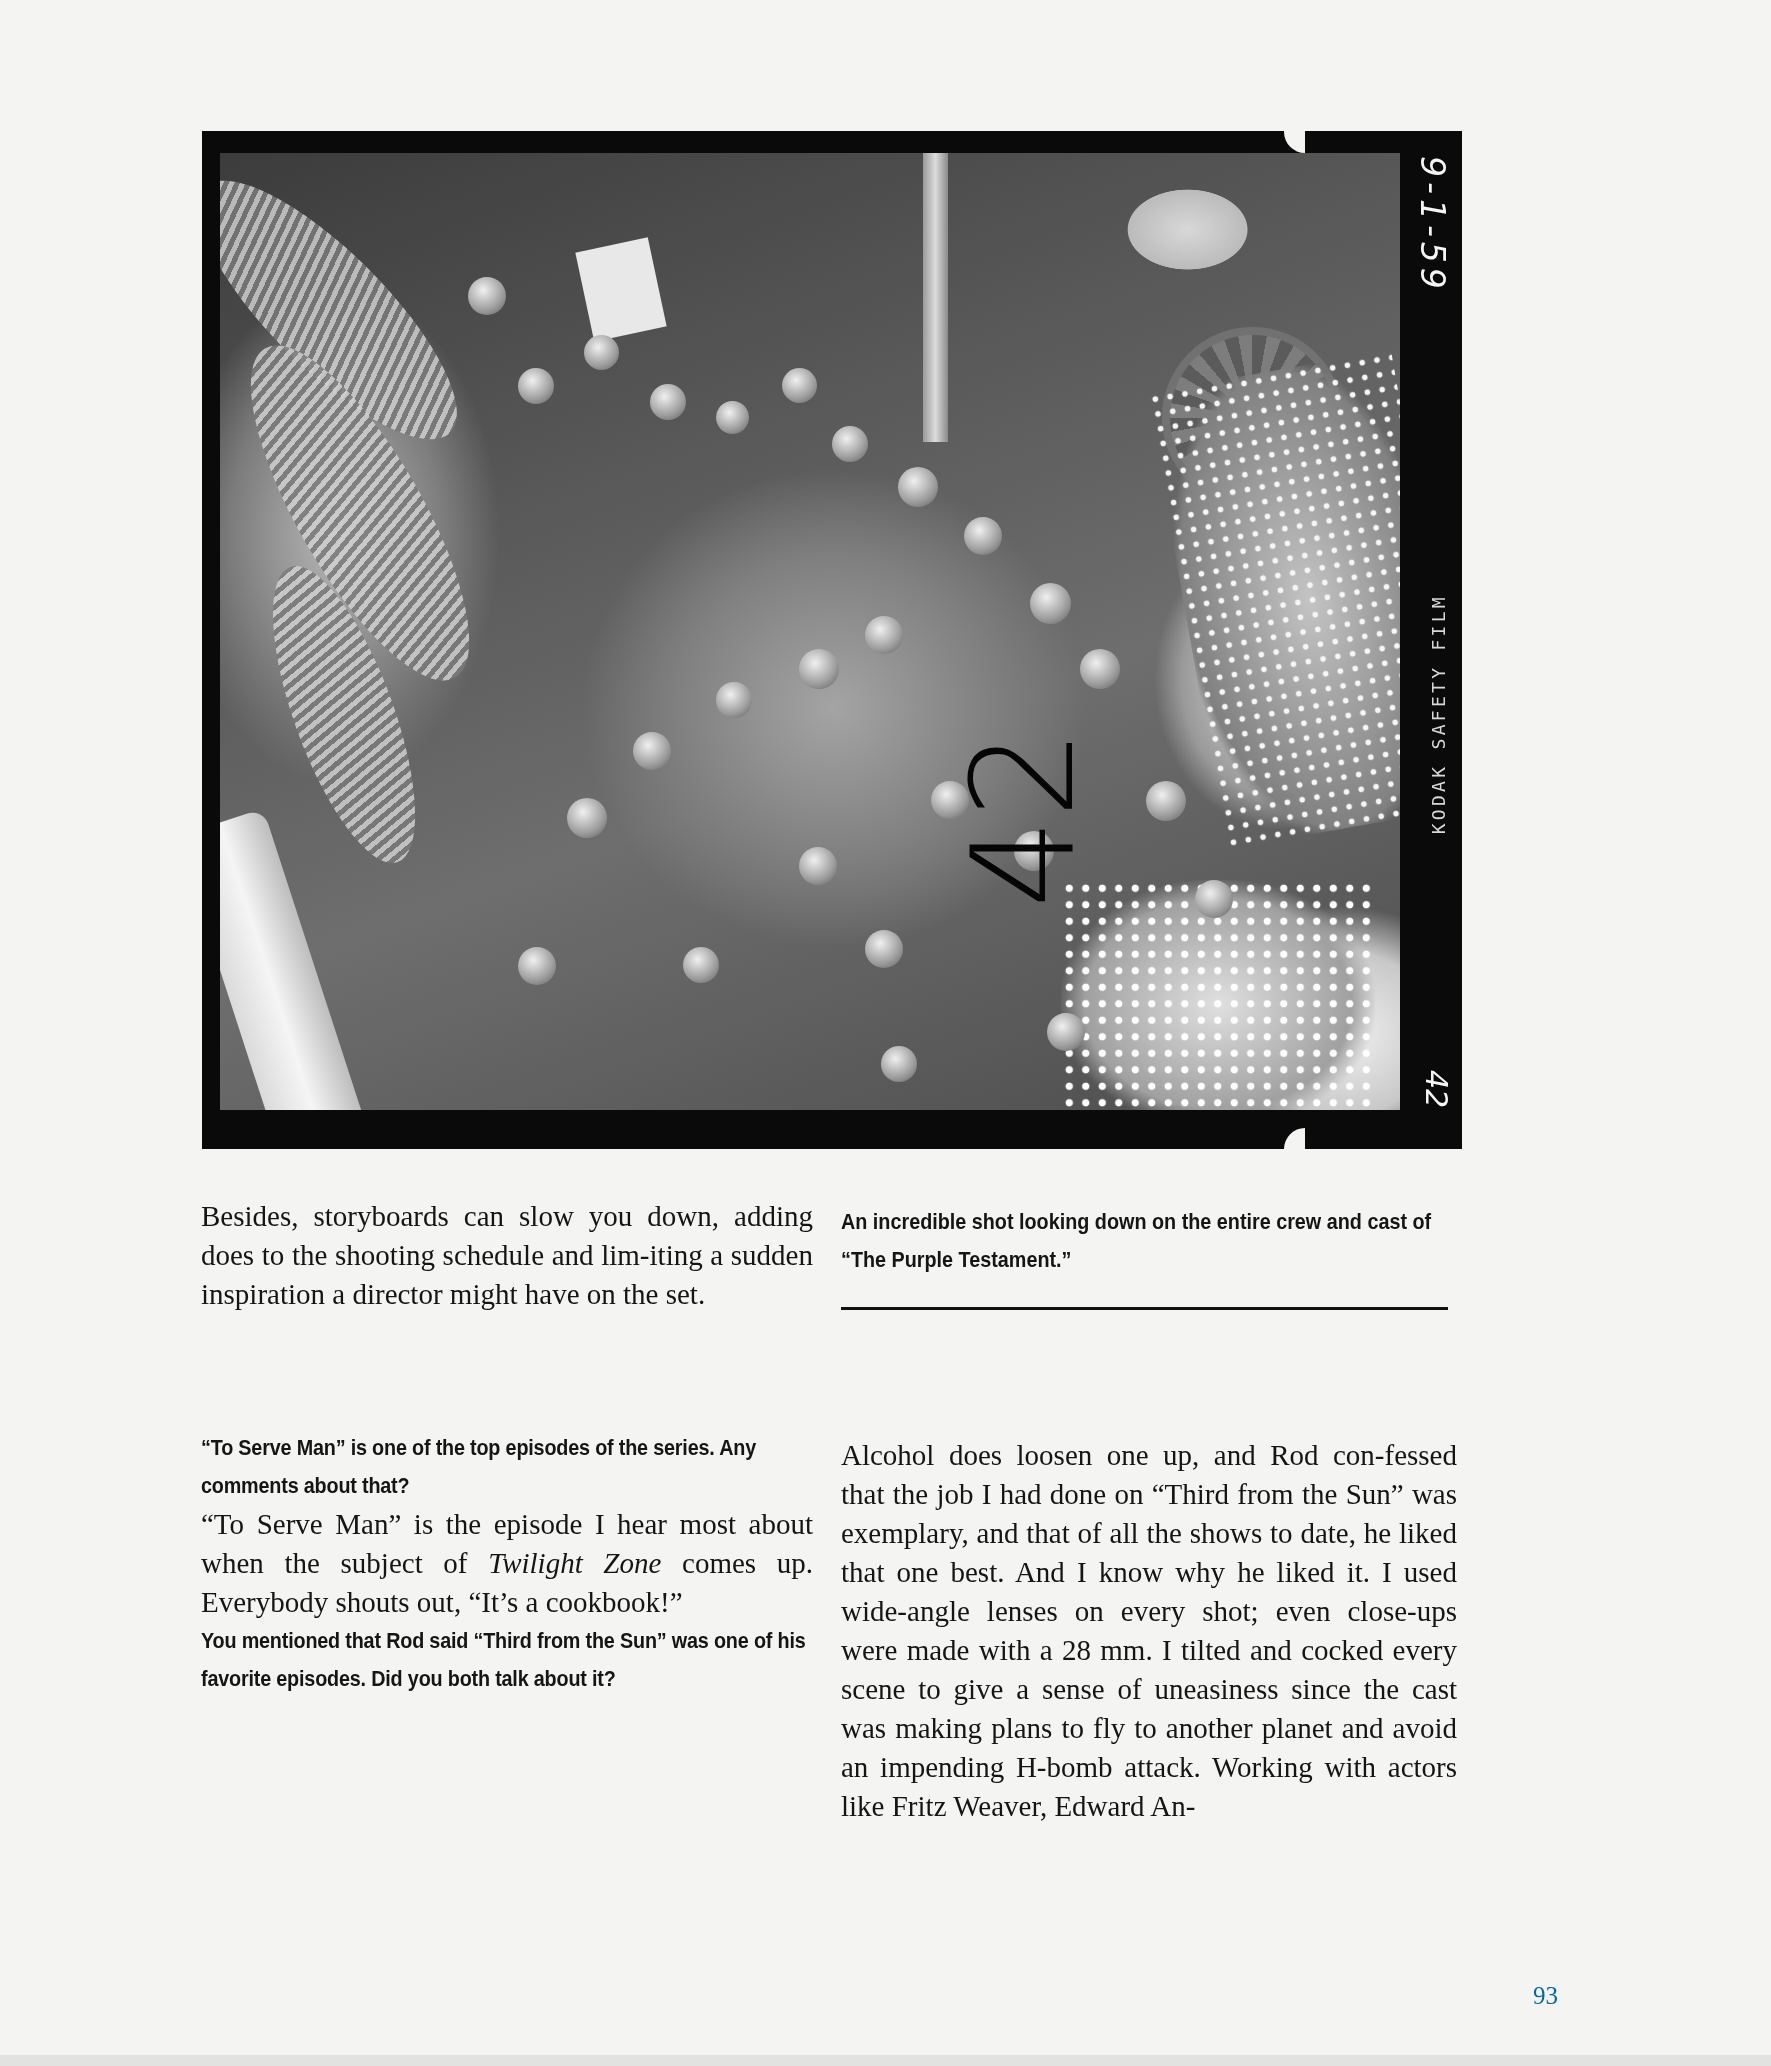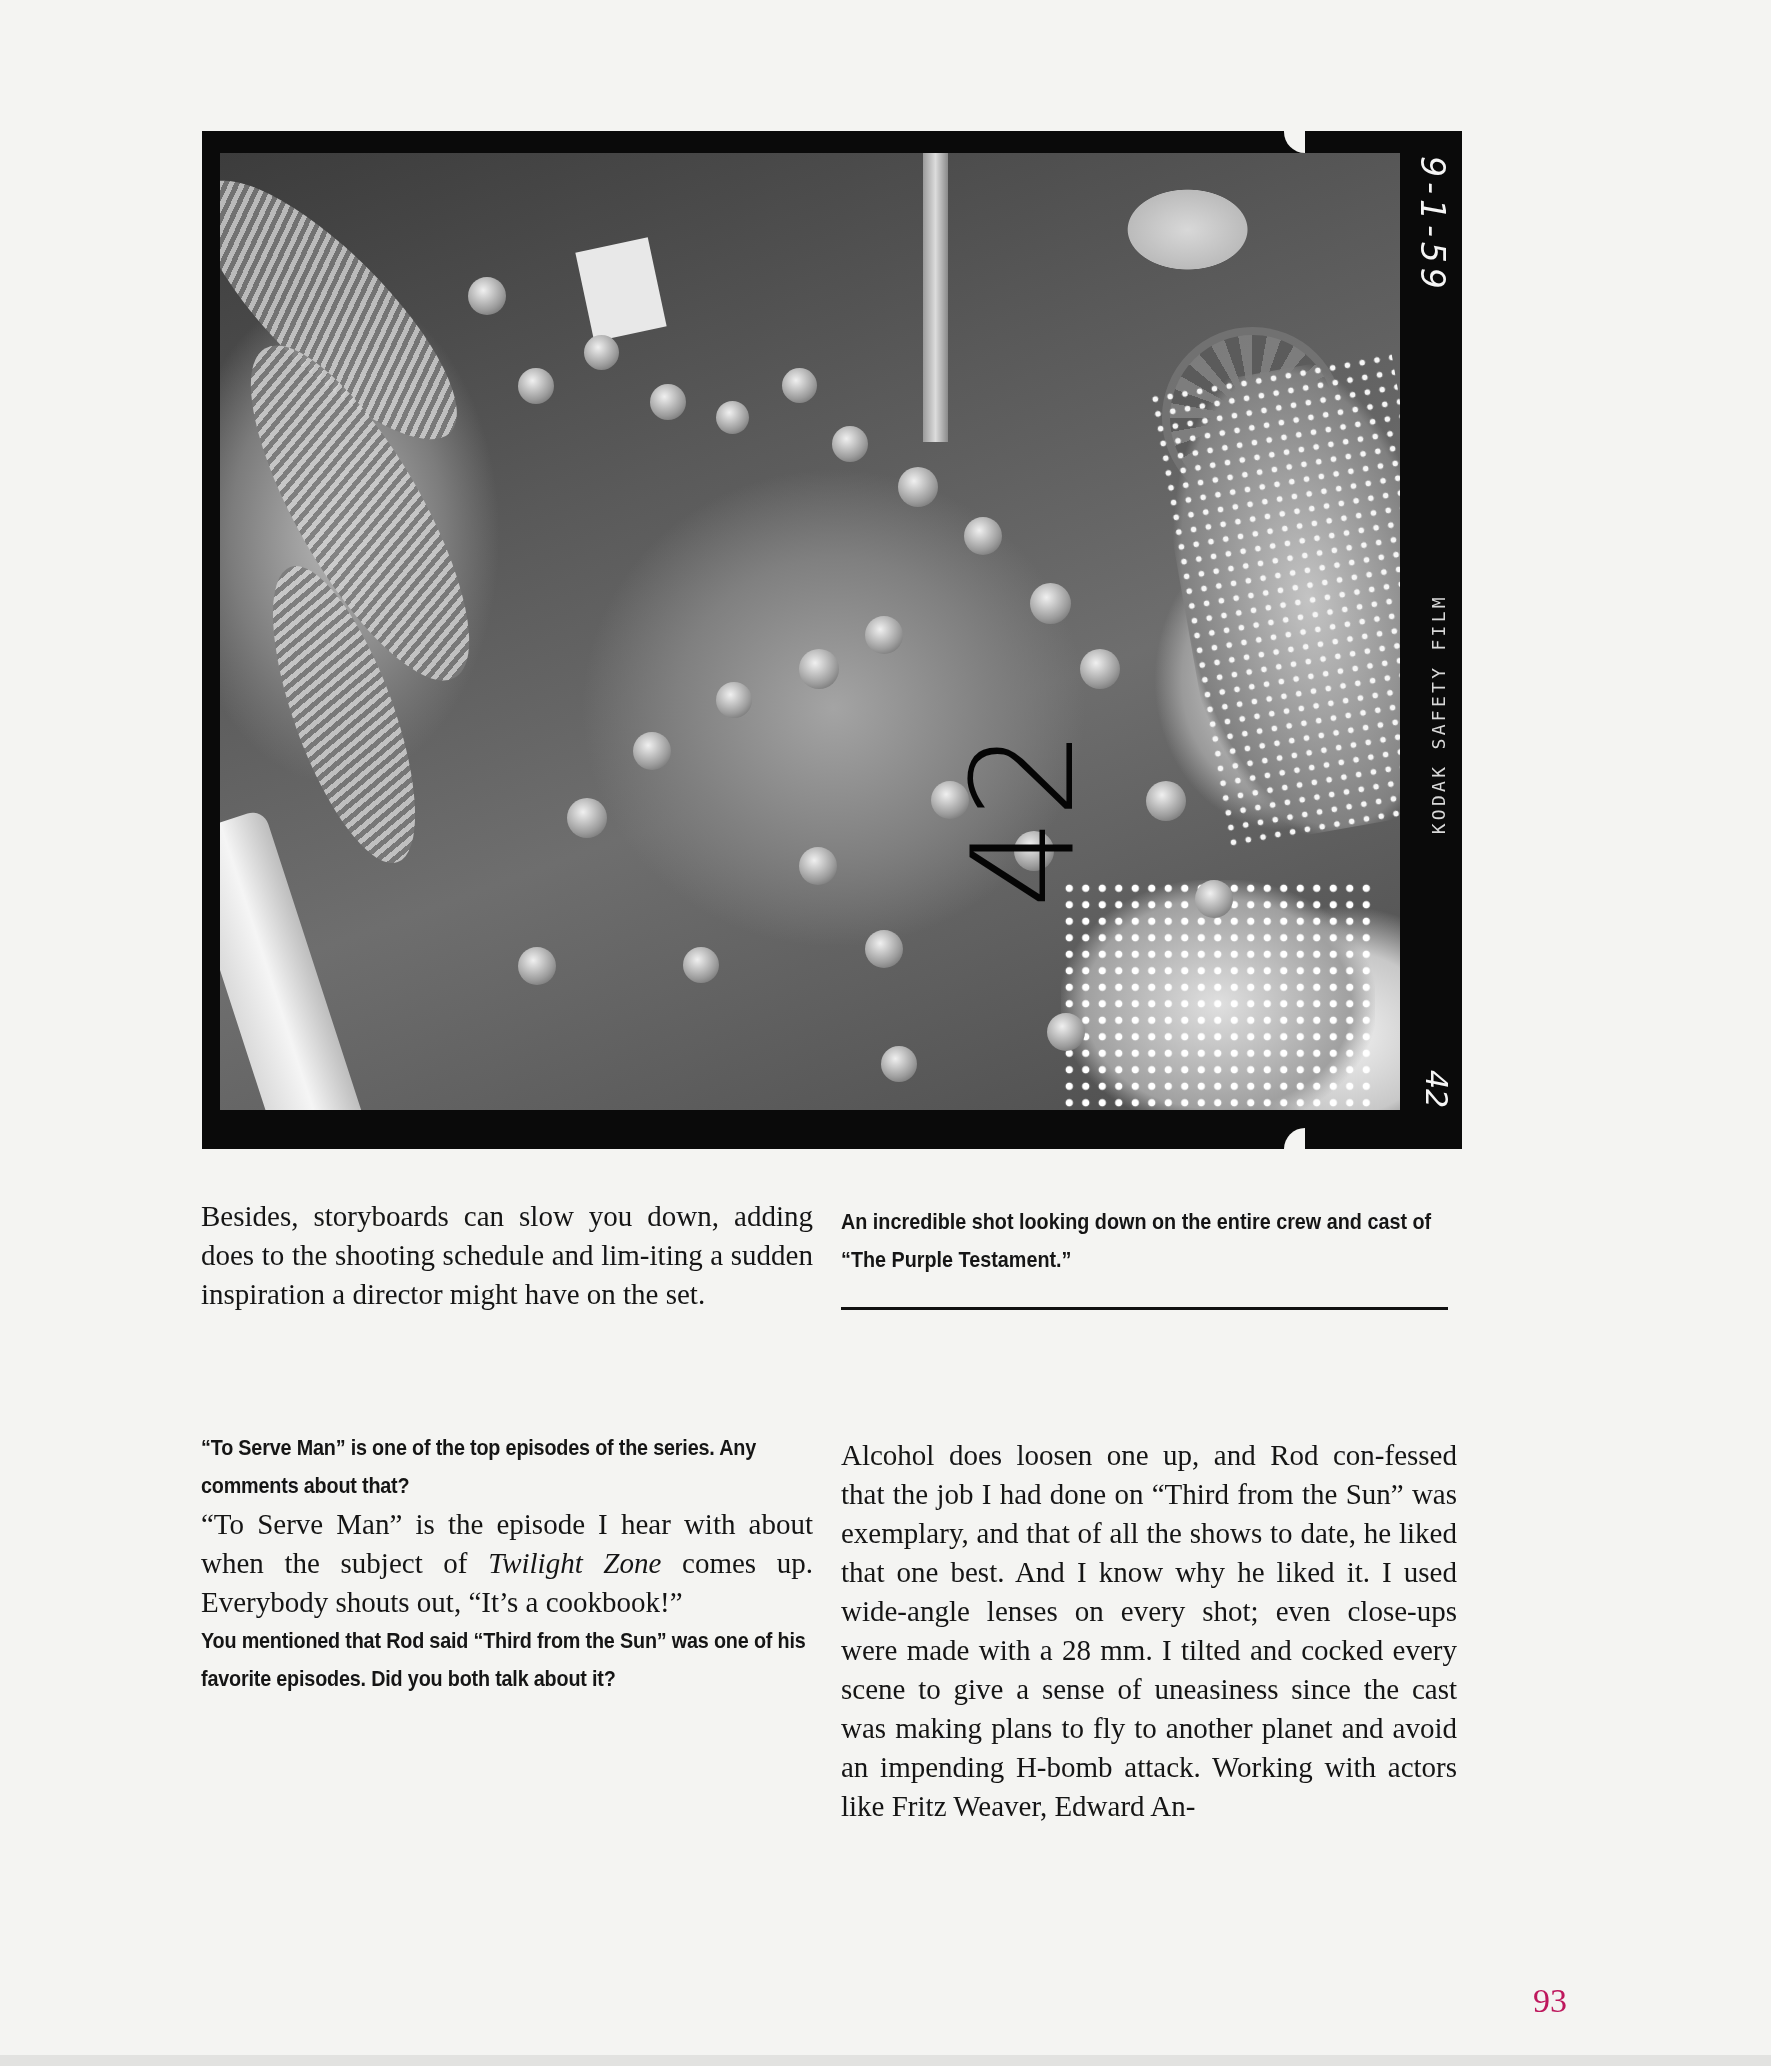--- a/index.html
+++ b/index.html
@@ -137,21 +137,21 @@
     font-weight: bold; font-size: 21.5px; line-height: 38px;
     transform: scaleX(0.92); transform-origin: left;
     width: 661px;
   }
   .caption-rule {
     position: absolute; left: 841px; top: 1307px; width: 607px; height: 2.5px;
     background: #111;
   }
   .page-number {
     position: absolute; left: 1533px; top: 1982px;
-    font-family: "Liberation Serif", serif; font-size: 34px; color: #be185d;
+    font-family: "Liberation Serif", serif; font-size: 25px; color: #0369a1;
   }
   em { }
 </style>
 </head>
 <body>
 
 <div class="photo-frame">
   <div class="photo" title="Overhead view of crew and cast on a jungle set with soldiers in helmets, camera equipment, palm fronds and a large fan">
     <div class="frond f1"></div>
     <div class="frond f2"></div>
@@ -204,21 +204,21 @@
 
 <div class="caption">An incredible shot looking down on the entire crew and cast of “The Purple Testament.”</div>
 <div class="caption-rule"></div>
 
 <div class="col col-left" style="top:1197px">
   <p class="body-text">Besides, storyboards can slow you down, adding does to the shooting schedule and lim-iting a sudden inspiration a director might have on the set.</p>
 </div>
 
 <div class="col col-left" style="top:1429px">
   <p class="question">“To Serve Man” is one of the top episodes of the series. Any comments about that?</p>
-  <p class="body-text"><span>“To Serve Man” is the episode I hear with about when the subject of </span><em>Twilight Zone</em><span> comes up. Everybody shouts out, “It’s a cookbook!”</span></p>
+  <p class="body-text"><span>“To Serve Man” is the episode I hear most about when the subject of </span><em>Twilight Zone</em><span> comes up. Everybody shouts out, “It’s a cookbook!”</span></p>
 </div>
 
 <div class="col col-left" style="top:1622px">
   <p class="question">You mentioned that Rod said “Third from the Sun” was one of his favorite episodes. Did you both talk about it?</p>
 </div>
 
 <div class="col col-right" style="top:1436px">
   <p class="body-text">Alcohol does loosen one up, and Rod con-fessed that the job I had done on “Third from the Sun” was exemplary, and that of all the shows to date, he liked that one best. And I know why he liked it. I used wide-angle lenses on every shot; even close-ups were made with a 28 mm. I tilted and cocked every scene to give a sense of uneasiness since the cast was making plans to fly to another planet and avoid an impending H-bomb attack. Working with actors like Fritz Weaver, Edward An-</p>
 </div>
 

